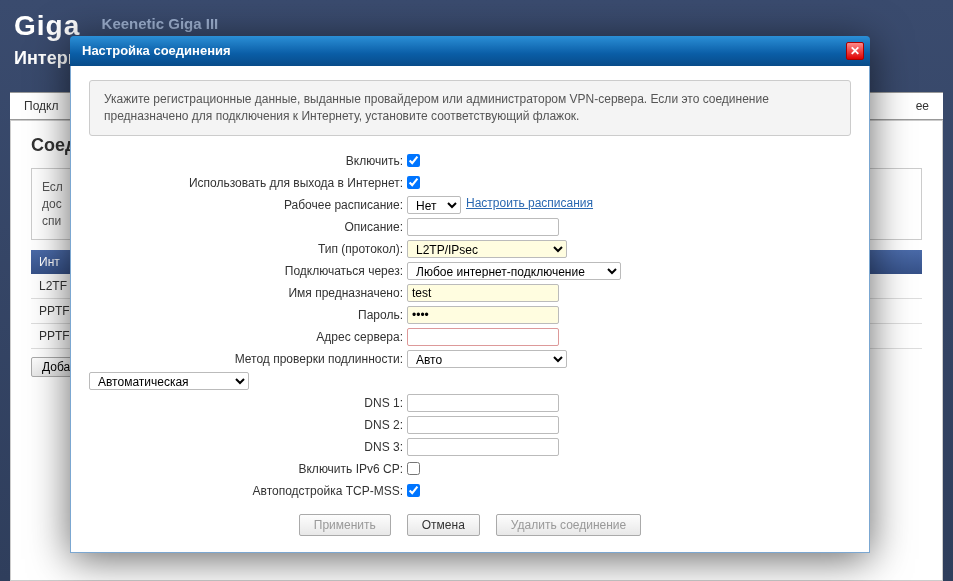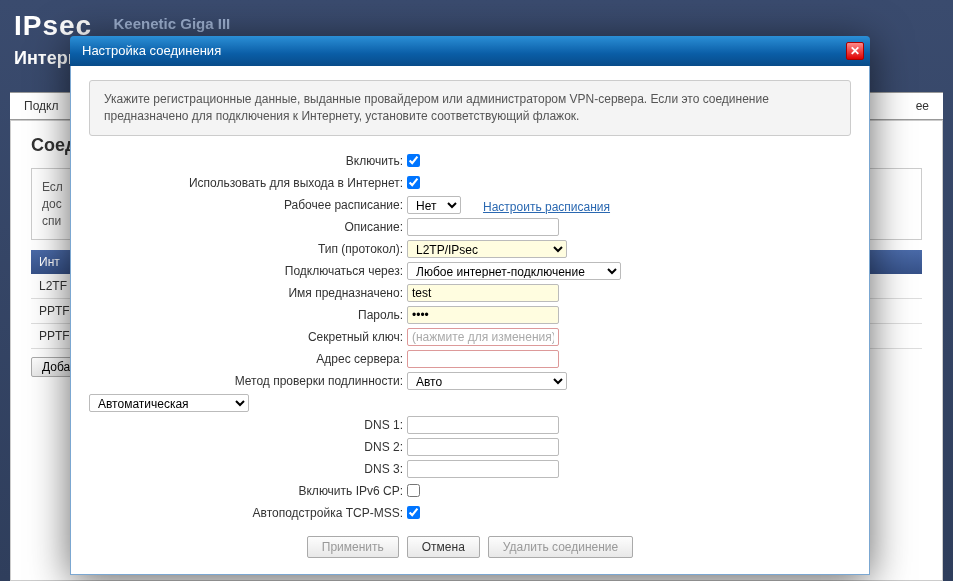--- a/index.html
+++ b/index.html
@@ -119,21 +119,21 @@
 .modal-titlebar {
   height: 30px;
   background: linear-gradient(180deg,#2b8fd6 0%,#0a5da6 60%,#084b89 100%);
   border-radius: 4px 4px 0 0;
   position: relative;
   padding: 0 12px;
 }
 .modal-title {
   color: #fff;
   font-size: 13px;
-  font-weight: normal;
+  font-weight: bold;
   line-height: 30px;
 }
 .modal-close {
   position: absolute;
   right: 6px;
   top: 6px;
   width: 18px;
   height: 18px;
   background: linear-gradient(#f88,#d00);
   border: 1px solid #a00;
@@ -170,22 +170,22 @@
 }
 .form-label {
   width: 318px;
   text-align: right;
   padding-right: 4px;
   color: #333;
   font-size: 12px;
 }
 .form-field {
   display: flex;
-  align-items: flex-end;
-  gap: 22px;
+  align-items: flex-start;
+  gap: 5px;
 }
 input[type="text"], input[type="password"], select {
   font-family: inherit;
   font-size: 12px;
   padding: 1px 4px;
   border: 1px solid #bbb;
   border-radius: 2px;
   height: 18px;
   background: #fff;
 }
@@ -198,41 +198,41 @@
 input[type="checkbox"] { width: 13px; height: 13px; }
 a.link {
   color: #2a68b1;
   text-decoration: underline;
   font-size: 12px;
 }
 .button-row {
   margin-top: 12px;
   display: flex;
   justify-content: center;
-  gap: 8px;
+  gap: 16px;
 }
 .btn {
   border: 1px solid #aaa;
   background: linear-gradient(#fdfdfd,#e8e8e8);
   padding: 3px 14px;
   font-size: 12px;
   border-radius: 2px;
   cursor: pointer;
   color: #333;
 }
 .btn[disabled] {
   color: #999;
   cursor: default;
 }
 </style>
 </head>
 <body>
 
 <div class="bg-header">
-  <span class="bg-logo">IPsec</span>
+  <span class="bg-logo">Giga</span>
   <span class="bg-model">Keenetic Giga III</span>
   <div class="bg-subtitle">Интерн</div>
 </div>
 <div class="bg-tabs">
   <span class="bg-tab">Подкл</span>
   <span class="bg-tab-ee">ee</span>
 </div>
 <div class="bg-content">
   <div class="bg-section-title">Соед</div>
   <div class="bg-box">
@@ -299,26 +299,20 @@
             <input type="text" class="w-long yellow" value="test" style="">
           </div>
       </div>
       <div class="form-row">
         <div class="form-label">Пароль:</div>
         <div class="form-field">
             <input type="password" class="w-long yellow" value="••••" style="">
           </div>
       </div>
       <div class="form-row">
-        <div class="form-label">Секретный ключ:</div>
-        <div class="form-field">
-            <input type="text" class="w-long red-border grey-ph" placeholder="(нажмите для изменения)" style="">
-          </div>
-      </div>
-      <div class="form-row">
         <div class="form-label">Адрес сервера:</div>
         <div class="form-field">
             <input type="text" class="w-long red-border" style="">
           </div>
       </div>
       <div class="form-row">
         <div class="form-label">Метод проверки подлинности:</div>
         <div class="form-field">
             <select class="w-long"><option>Авто</option></select>
           </div>

